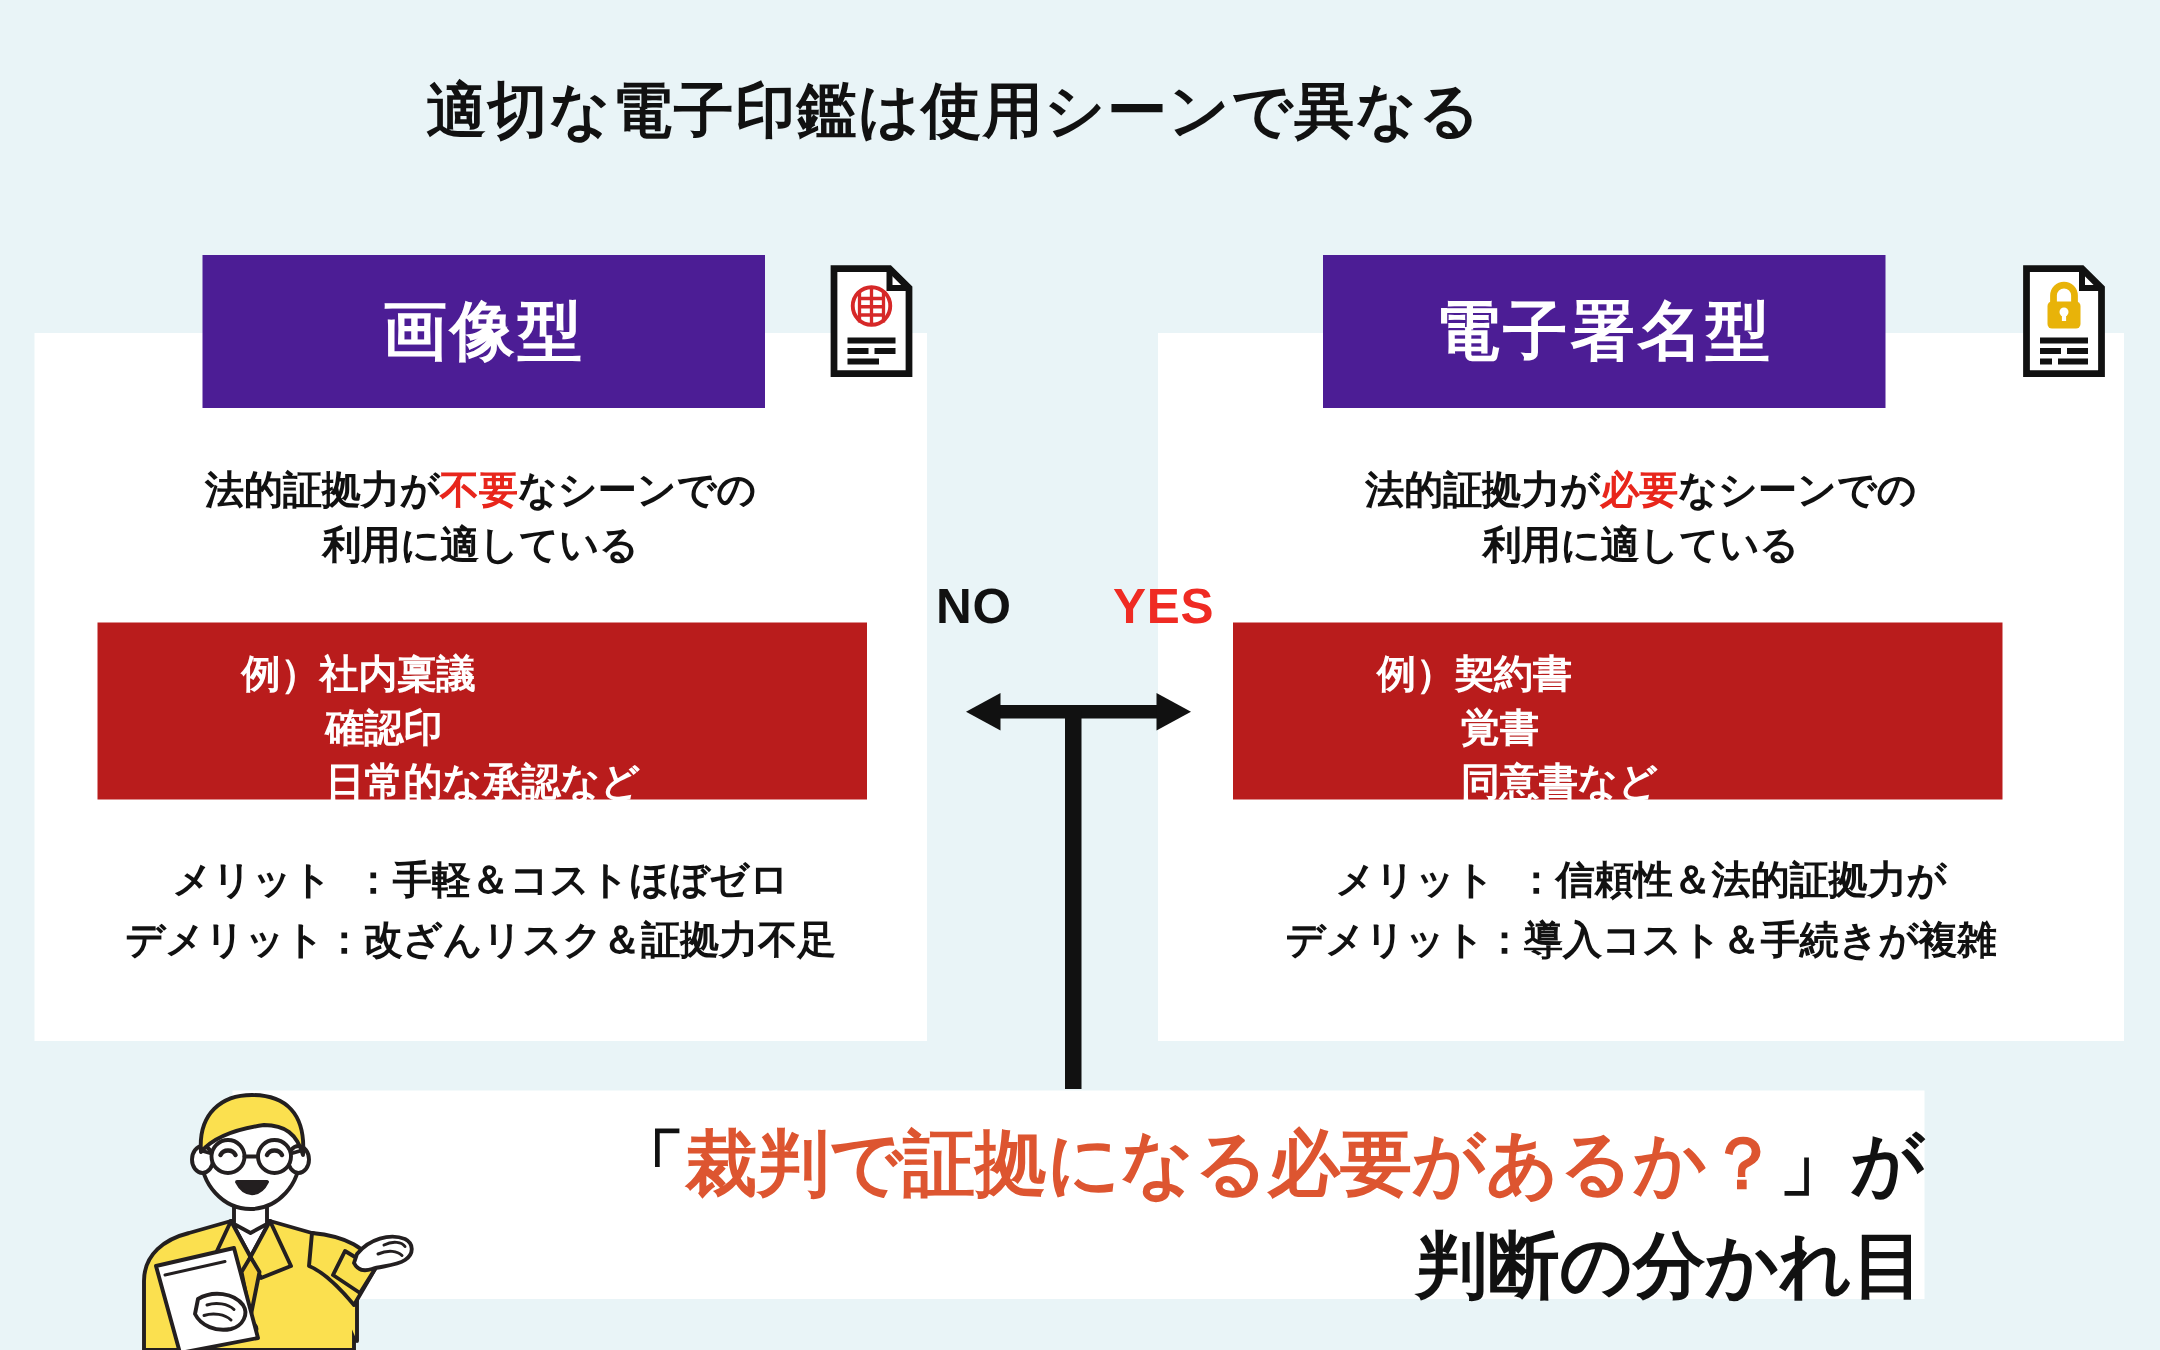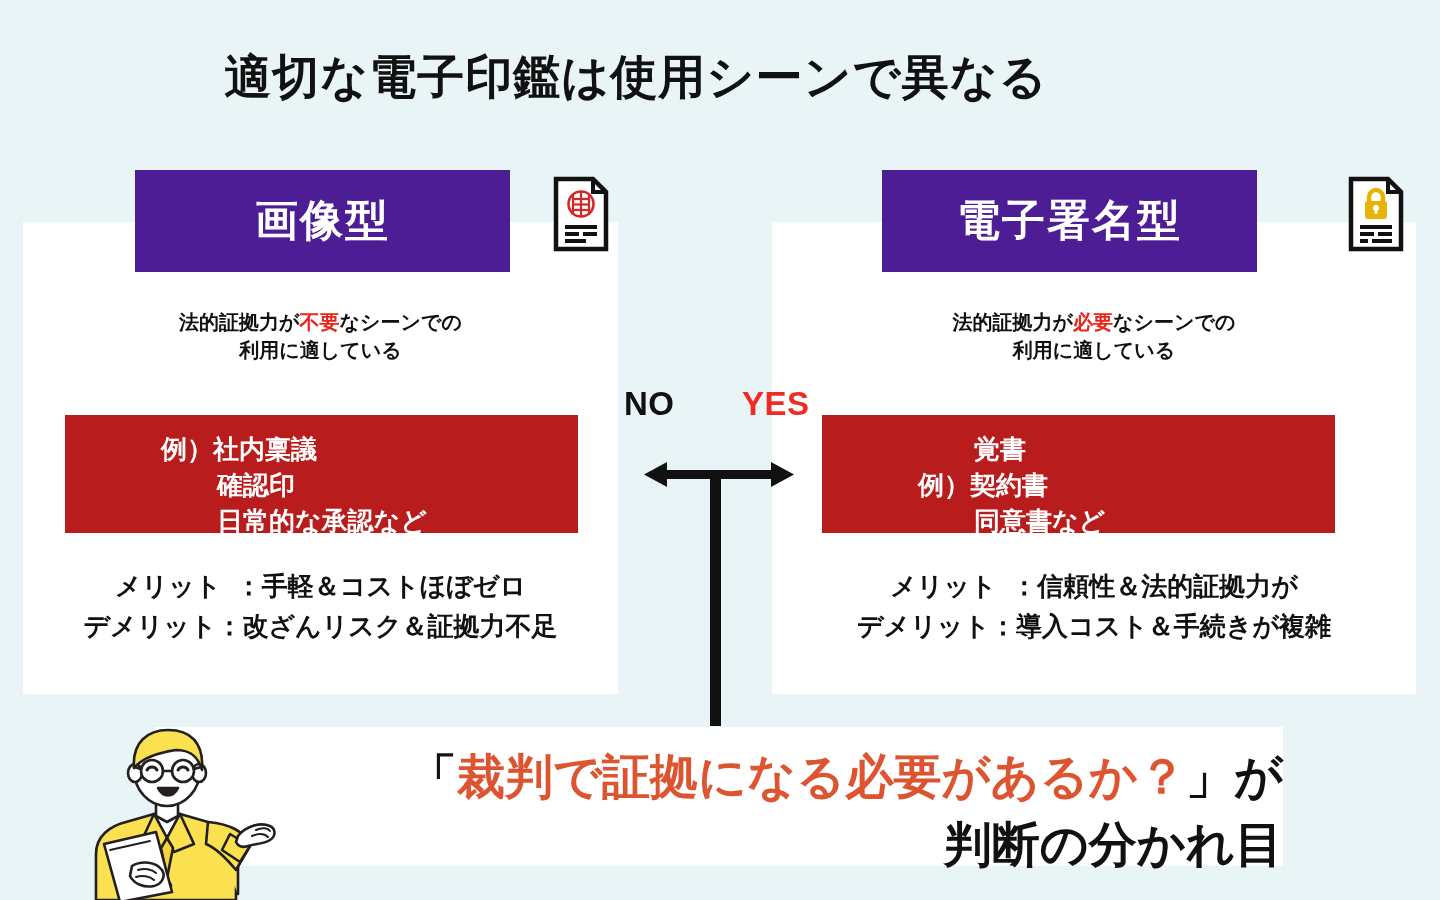--- a/index.html
+++ b/index.html
@@ -18,21 +18,21 @@
     overflow: hidden;
   }
 
   
   #page-title {
     position: absolute;
     top: 46px;
     left: 0;
     width: 1272px;
     text-align: center;
-    font-size: 47px;
+    font-size: 40px;
     font-weight: 700;
     letter-spacing: 1px;
     color: #111111;
     white-space: nowrap;
   }
 
   
   .card {
     position: absolute;
     background: #ffffff;
@@ -58,21 +58,21 @@
   }
   #card-left .card-header  { left: 112px; width: 375px; }
   #card-right .card-header { left: 110px; width: 375px; }
 
   .card-desc {
     position: absolute;
     top: 86px;
     left: 0;
     width: 100%;
     text-align: center;
-    font-size: 20px;
+    font-size: 26px;
     font-weight: 700;
     line-height: 1.42;
     color: #111111;
   }
   .hl-red { color: #e8261c; }
 
   .example-box {
     position: absolute;
     background: #b91c1c;
     color: #ffffff;
@@ -222,22 +222,22 @@
 
     <div class="card-desc">
       <div>
         <span>法的証拠力が</span><span class="hl-red">必要</span><span>なシーンでの</span>
       </div>
       <div>利用に適している</div>
     </div>
 
     <div class="example-box">
       <div class="example-inner">
+        <div><span class="ex-label">例）</span><span>契約書</span></div>
         <div style="padding-left:56px"><span>覚書</span></div>
-        <div><span class="ex-label">例）</span><span>契約書</span></div>
         <div style="padding-left:56px"><span>同意書など</span></div>
       </div>
     </div>
 
     <div class="merits">
       <div><span>メリット</span>&nbsp;&nbsp;<span>：信頼性＆法的証拠力が</span></div>
       <div><span>デメリット</span><span>：導入コスト＆手続きが複雑</span></div>
     </div>
   </div>
 

